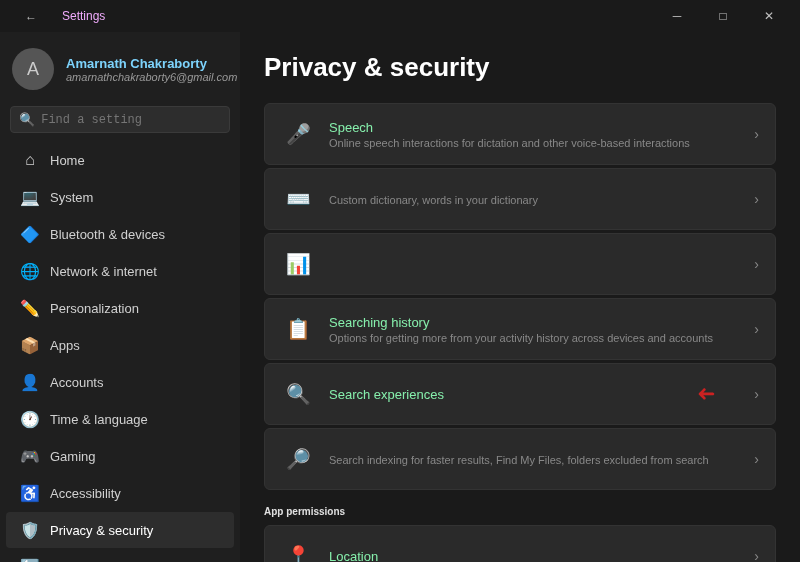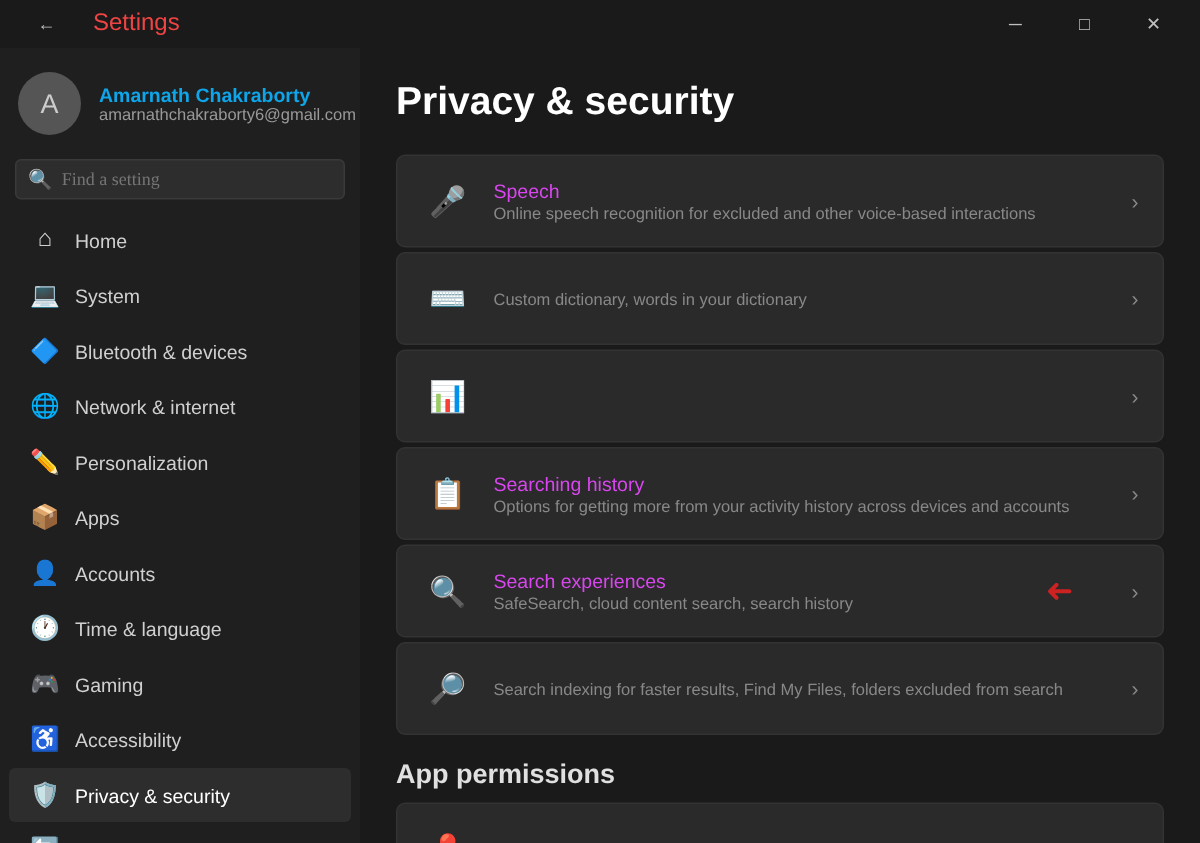--- a/index.html
+++ b/index.html
@@ -23,22 +23,22 @@
       justify-content: space-between;
       padding: 0 8px;
       flex-shrink: 0;
     }
     .titlebar-left {
       display: flex;
       align-items: center;
       gap: 8px;
     }
     .titlebar-title {
-      font-size: 16px;
-      color: #ef4444;
+      font-size: 12px;
+      color: #f0abfc;
     }
     .titlebar-controls {
       display: flex;
       gap: 0;
     }
     .titlebar-btn {
       width: 46px;
       height: 32px;
       background: transparent;
       border: none;
@@ -84,42 +84,42 @@
       background: #555;
       border-radius: 50%;
       display: flex;
       align-items: center;
       justify-content: center;
       font-size: 18px;
       color: #ccc;
       flex-shrink: 0;
     }
     .user-info { display: flex; flex-direction: column; }
-    .user-name { font-size: 13px; font-weight: 600; color: #0ea5e9; }
-    .user-email { font-size: 11px; color: #999; }
+    .user-name { font-size: 13px; font-weight: 600; color: #7dd3fc; }
+    .user-email { font-size: 11px; color: #999; font-style: italic; }
 
     
     .search-box {
       margin: 4px 10px 8px;
       display: flex;
       align-items: center;
       background: #2d2d2d;
       border: 1px solid #3a3a3a;
       border-radius: 4px;
       padding: 5px 8px;
       gap: 6px;
     }
     .search-box input {
       background: transparent;
       border: none;
       outline: none;
       color: #22c55e;
       font-size: 12px;
       flex: 1;
-      font-family: Liberation Serif, serif;
+      font-family: Liberation Mono, monospace;
     }
     .search-icon { color: #888; font-size: 13px; }
 
     
     .nav-item {
       display: flex;
       align-items: center;
       gap: 10px;
       padding: 8px 14px;
       cursor: pointer;
@@ -175,26 +175,26 @@
       height: 36px;
       display: flex;
       align-items: center;
       justify-content: center;
       font-size: 20px;
       color: #b0b0b0;
       flex-shrink: 0;
       margin-right: 12px;
     }
     .settings-item-text { flex: 1; }
-    .settings-item-title { font-size: 13px; color: #d946ef; font-weight: 500; }
+    .settings-item-title { font-size: 13px; color: #86efac; font-weight: 500; }
     .settings-item-desc { font-size: 11px; color: #888; margin-top: 2px; }
     .settings-item-chevron { color: #888; font-size: 14px; }
 
     .section-header {
-      font-size: 18px;
+      font-size: 10px;
       font-weight: 600;
       color: #e0e0e0;
       margin: 16px 0 8px;
     }
 
     
     .arrow-annotation {
       position: absolute;
       right: 60px;
       top: 50%;
@@ -303,21 +303,21 @@
   </div>
 
   <div class="content">
     <div class="page-title">Privacy &amp; security</div>
 
     <div id="settings-items-container">
         <div class="settings-item">
           <div class="settings-item-icon">🎤</div>
           <div class="settings-item-text">
             <div class="settings-item-title">Speech</div>
-            <div class="settings-item-desc">Online speech recognition for excluded and other voice-based interactions</div>
+            <div class="settings-item-desc">Online speech interactions for dictation and other voice-based interactions</div>
           </div>
           <span class="settings-item-chevron">›</span>
         </div>
         <div class="settings-item">
           <div class="settings-item-icon">⌨️</div>
           <div class="settings-item-text">
             <div class="settings-item-desc">Custom dictionary, words in your dictionary</div>
           </div>
           <span class="settings-item-chevron">›</span>
         </div>
@@ -332,21 +332,20 @@
           <div class="settings-item-text">
             <div class="settings-item-title">Searching history</div>
             <div class="settings-item-desc">Options for getting more from your activity history across devices and accounts</div>
           </div>
           <span class="settings-item-chevron">›</span>
         </div>
         <div class="settings-item">
           <div class="settings-item-icon">🔍</div>
           <div class="settings-item-text">
             <div class="settings-item-title">Search experiences</div>
-            <div class="settings-item-desc">SafeSearch, cloud content search, search history</div>
           </div>
           <div class="arrow-annotation"><span class="red-arrow">➜</span></div>
           <span class="settings-item-chevron">›</span>
         </div>
         <div class="settings-item">
           <div class="settings-item-icon">🔎</div>
           <div class="settings-item-text">
             <div class="settings-item-desc">Search indexing for faster results, Find My Files, folders excluded from search</div>
           </div>
           <span class="settings-item-chevron">›</span>

